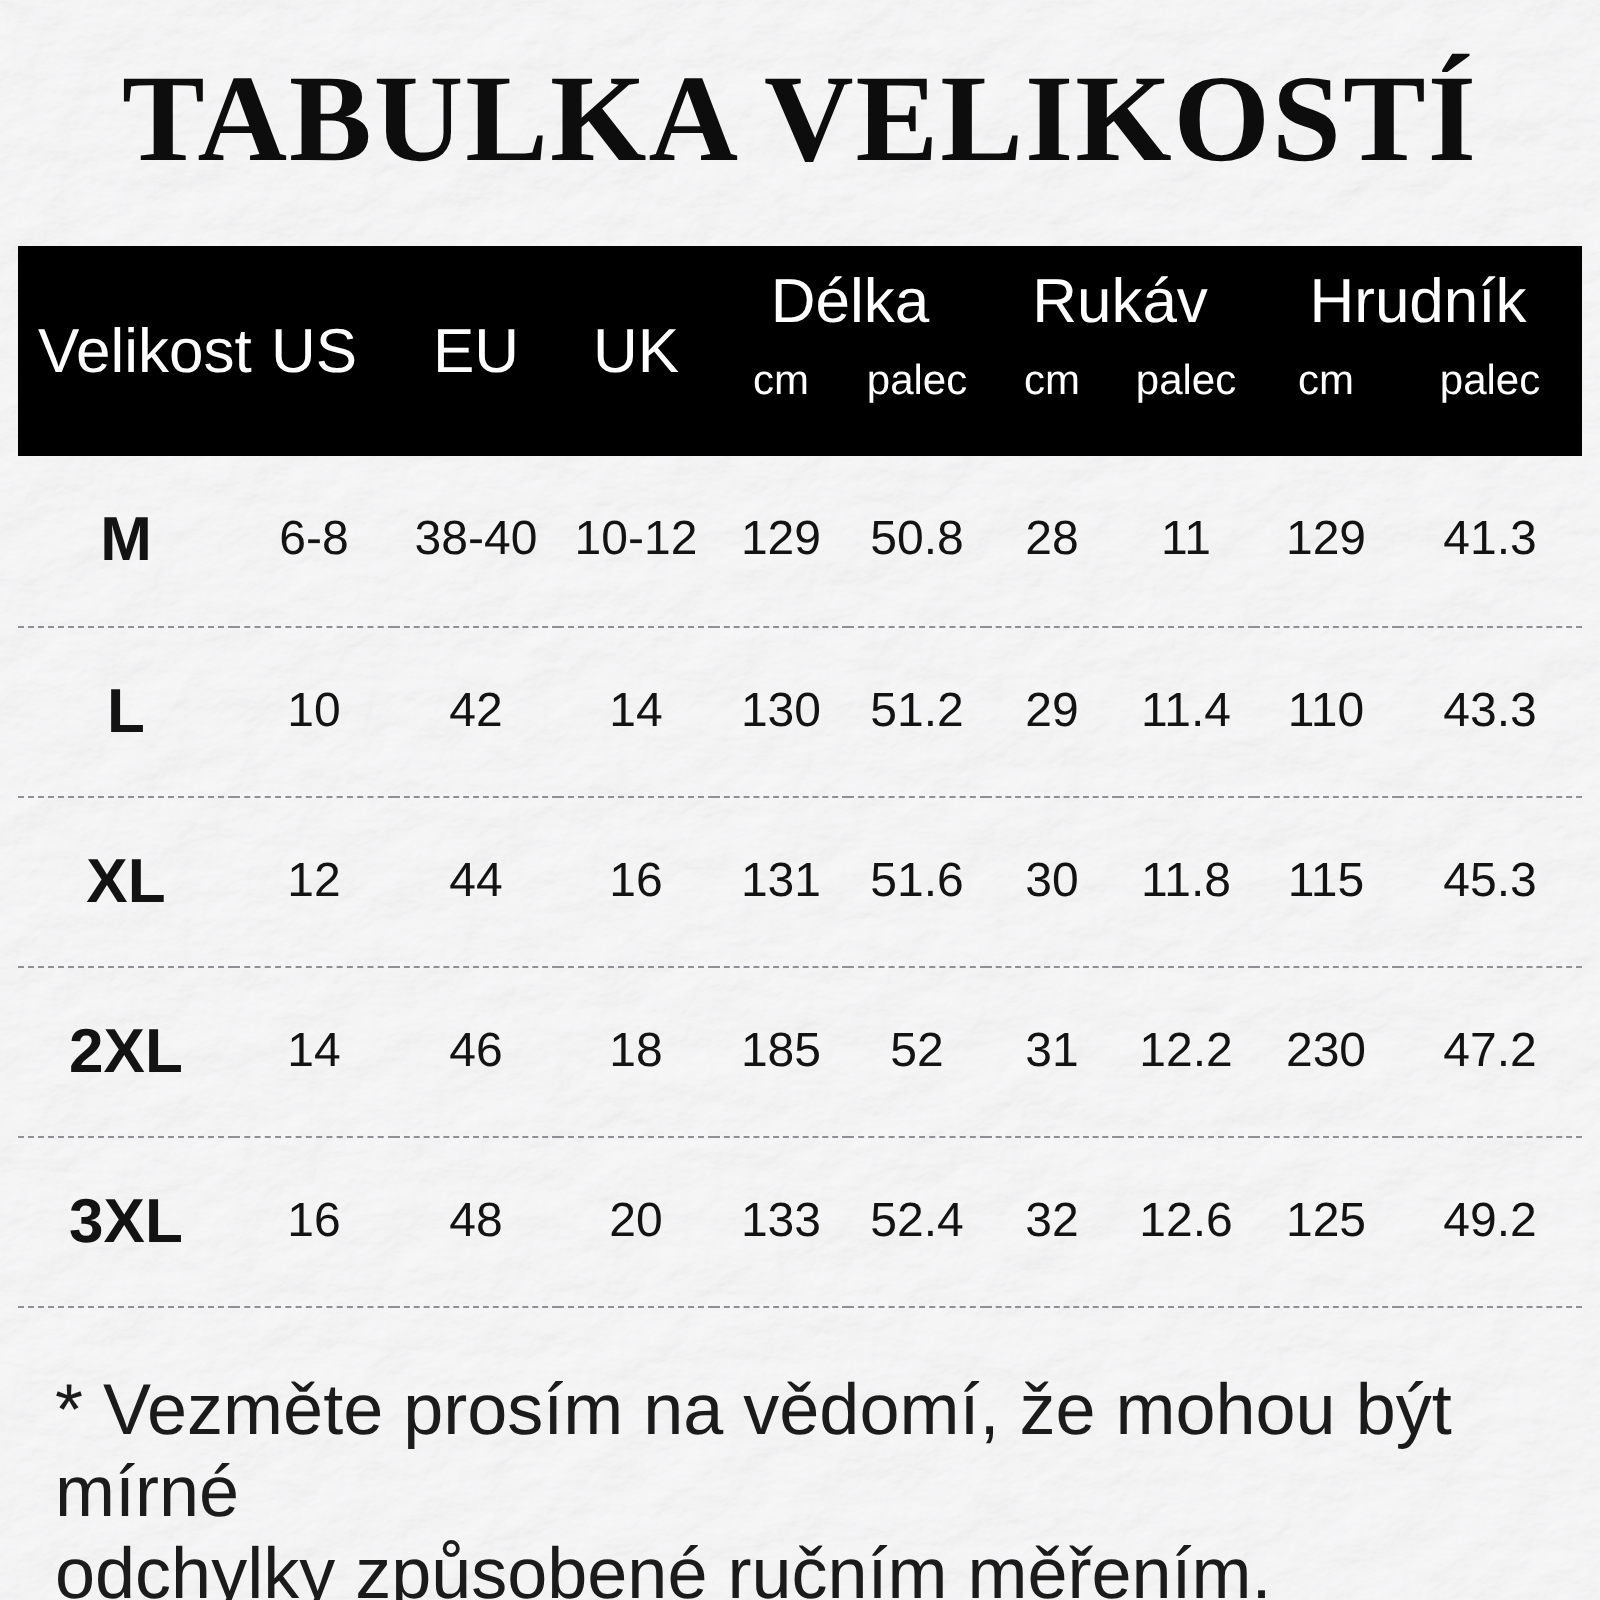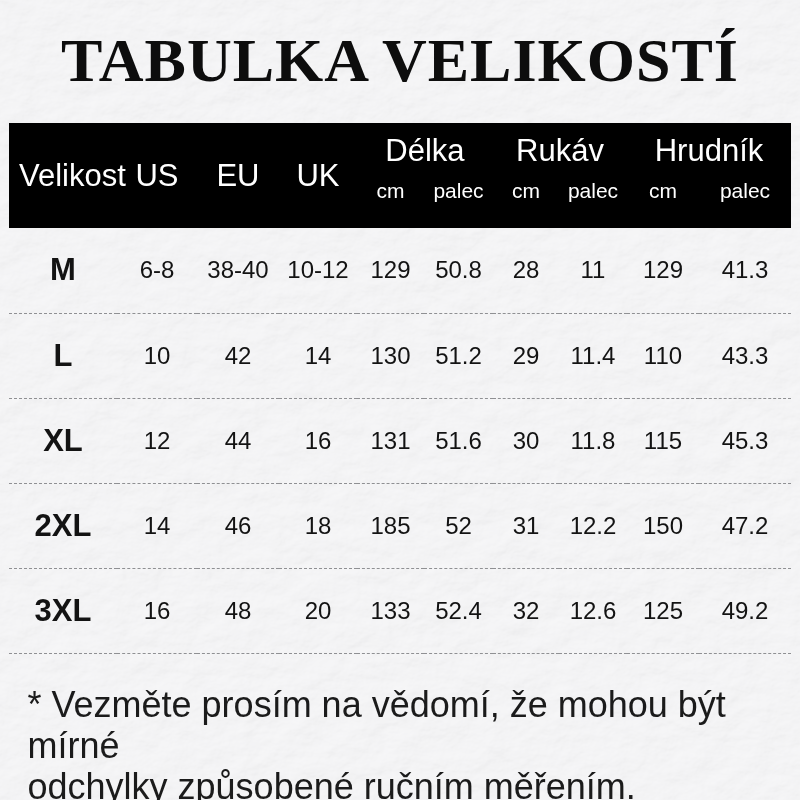--- a/index.html
+++ b/index.html
@@ -183,21 +183,21 @@
           </tr>
           <tr>
             <td class="c-size">2XL</td>
             <td>14</td>
             <td>46</td>
             <td>18</td>
             <td>185</td>
             <td>52</td>
             <td>31</td>
             <td>12.2</td>
-            <td>150</td>
+            <td>230</td>
             <td>47.2</td>
           </tr>
           <tr>
             <td class="c-size">3XL</td>
             <td>16</td>
             <td>48</td>
             <td>20</td>
             <td>133</td>
             <td>52.4</td>
             <td>32</td>

